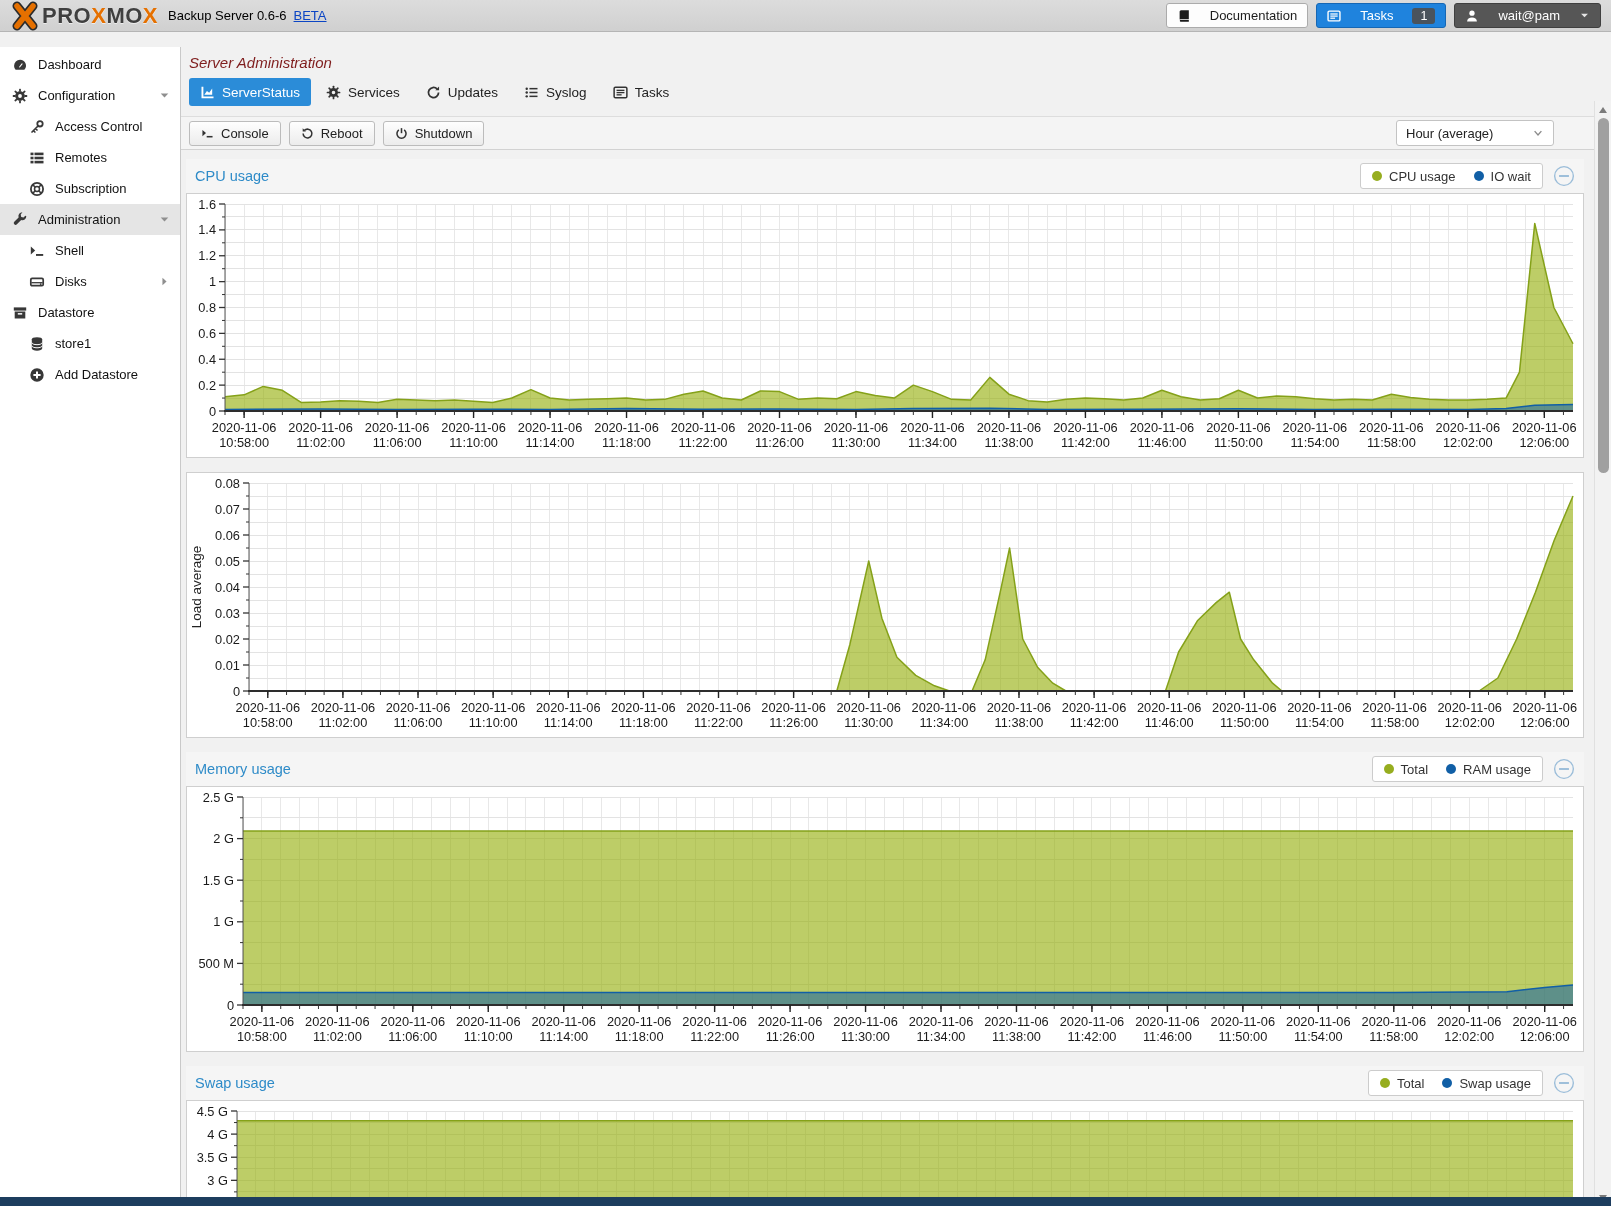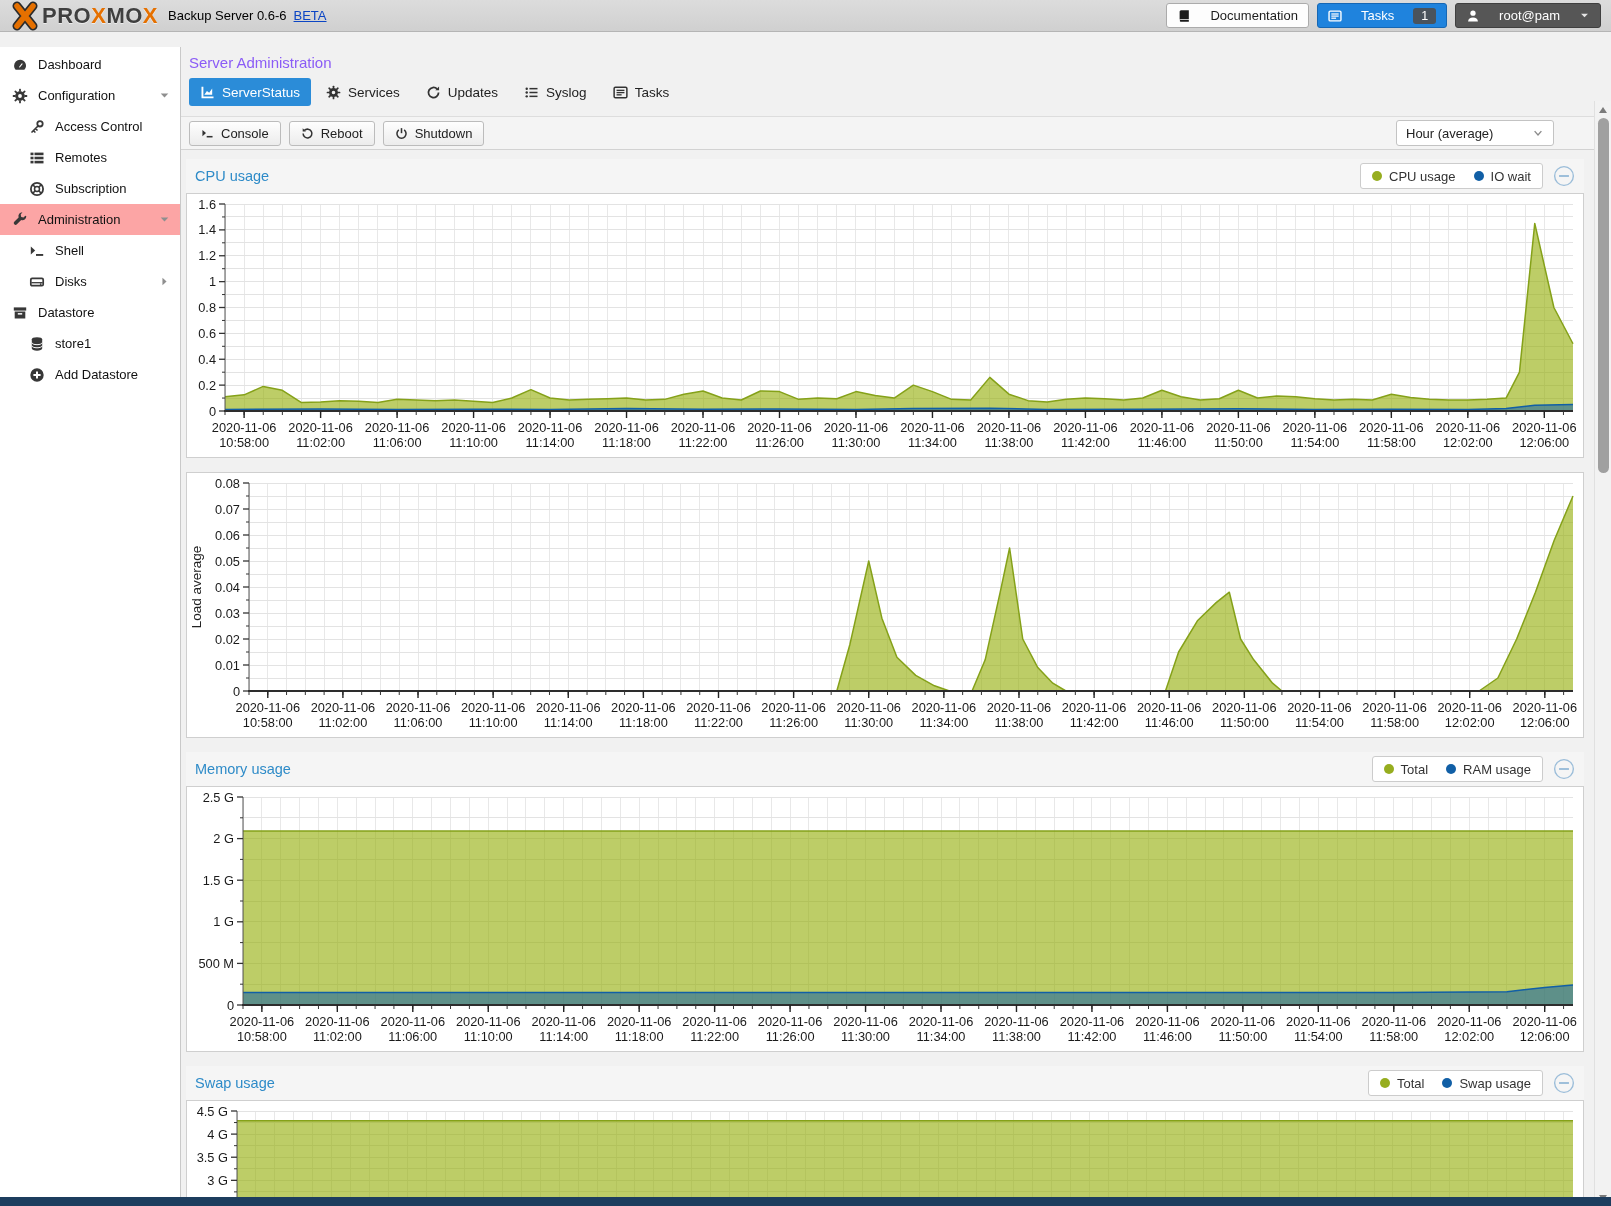--- a/index.html
+++ b/index.html
@@ -23,30 +23,30 @@
   .btn-doc { background:#fdfdfd; border:1px solid #ababab; color:#1c1c1c; }
   .btn-tasks { background:#1f83dd; border:1px solid #1667b4; color:#fff; }
   .badge { background:#4a535c; color:#fff; border-radius:3px; padding:1px 8px; font-size:12.5px; }
   .btn-user { background:#565656; border:1px solid #3f3f3f; color:#fff; }
 
   
   .sidebar { position:absolute; top:47px; left:0; width:181px; bottom:9px;
     background:#fff; border-right:1px solid #c9c9c9; padding-top:2px; z-index:20; }
   .side-item { height:31px; display:flex; align-items:center; cursor:pointer; padding-left:12px;text-align:right; }
   .side-item.lvl1 { padding-left:29px; }
-  .side-item.sel { background:#fca5a5; }
+  .side-item.sel { background:#e5e5e5; }
   .side-item .icn { width:17px; height:16px; margin-right:9px; color:#383838; display:flex; align-items:center; }
   .side-item .icn svg { width:16px; height:16px; }
   .side-item .lbl { font-size:13px; color:#111; }
   .side-item .exp { margin-left:auto; margin-right:10px; color:#8f8f8f; display:flex; }
   .side-item .exp svg { width:11px; height:11px; }
 
   
   .content { position:absolute; left:181px; top:47px; right:0; bottom:9px; background:#f1f1f1; overflow:hidden; }
-  .page-title { padding:7px 0 0 8px; color:#8b5cf6; font-size:15px; }
+  .page-title { padding:7px 0 0 8px; color:#7f1d1d; font-size:15px;font-style:italic; }
   .tabs { display:flex; gap:4px; margin:7px 8px 0 8px; }
   .tab { height:28px; padding:0 11px; display:inline-flex; align-items:center; gap:7px;
     font-size:13.5px; color:#222; border-radius:3px; cursor:pointer; }
   .tab svg { width:15px; height:15px; color:#333; }
   .tab.active { background:#2b8cd8; color:#fff; }
   .tab.active svg { color:#fff; }
   .toolbar { margin-top:10px; height:34px; background:#f4f4f4; border-top:1px solid #ddd;
     border-bottom:1px solid #d2d2d2; display:flex; align-items:center; gap:8px; padding:16px 8px; position:relative; }
   .tbtn { height:25px; border:1px solid #bcbcbc; border-radius:3px; background:linear-gradient(#fefefe,#ececec);
     padding:0 11px; display:flex; align-items:center; gap:7px; font-size:13px; color:#222; cursor:pointer; }
@@ -110,21 +110,21 @@
           <rect x="3.8" y="9.8" width="5.4" height="1.4"></rect>
         </svg>
       <span>Tasks</span>
       <span class="badge">1</span>
     </div>
     <div class="hbtn btn-user">
       <svg viewBox="0 0 16 16" fill="currentColor">
           <circle cx="8" cy="4.8" r="3"></circle>
           <path d="M2.4 14.2c0-3.1 2.5-4.6 5.6-4.6s5.6 1.5 5.6 4.6z"></path>
         </svg>
-      <span>root@pam</span>
+      <span>wait@pam</span>
       <svg viewBox="0 0 16 16" fill="currentColor" style="width:11px;height:11px;opacity:.85">
           <path d="M3 5.5l5 5 5-5z"></path>
         </svg>
     </div>
   </div>
 </div>
 
 <div class="sidebar" id="sidebar">
     <div class="side-item">
       <span class="icn">

